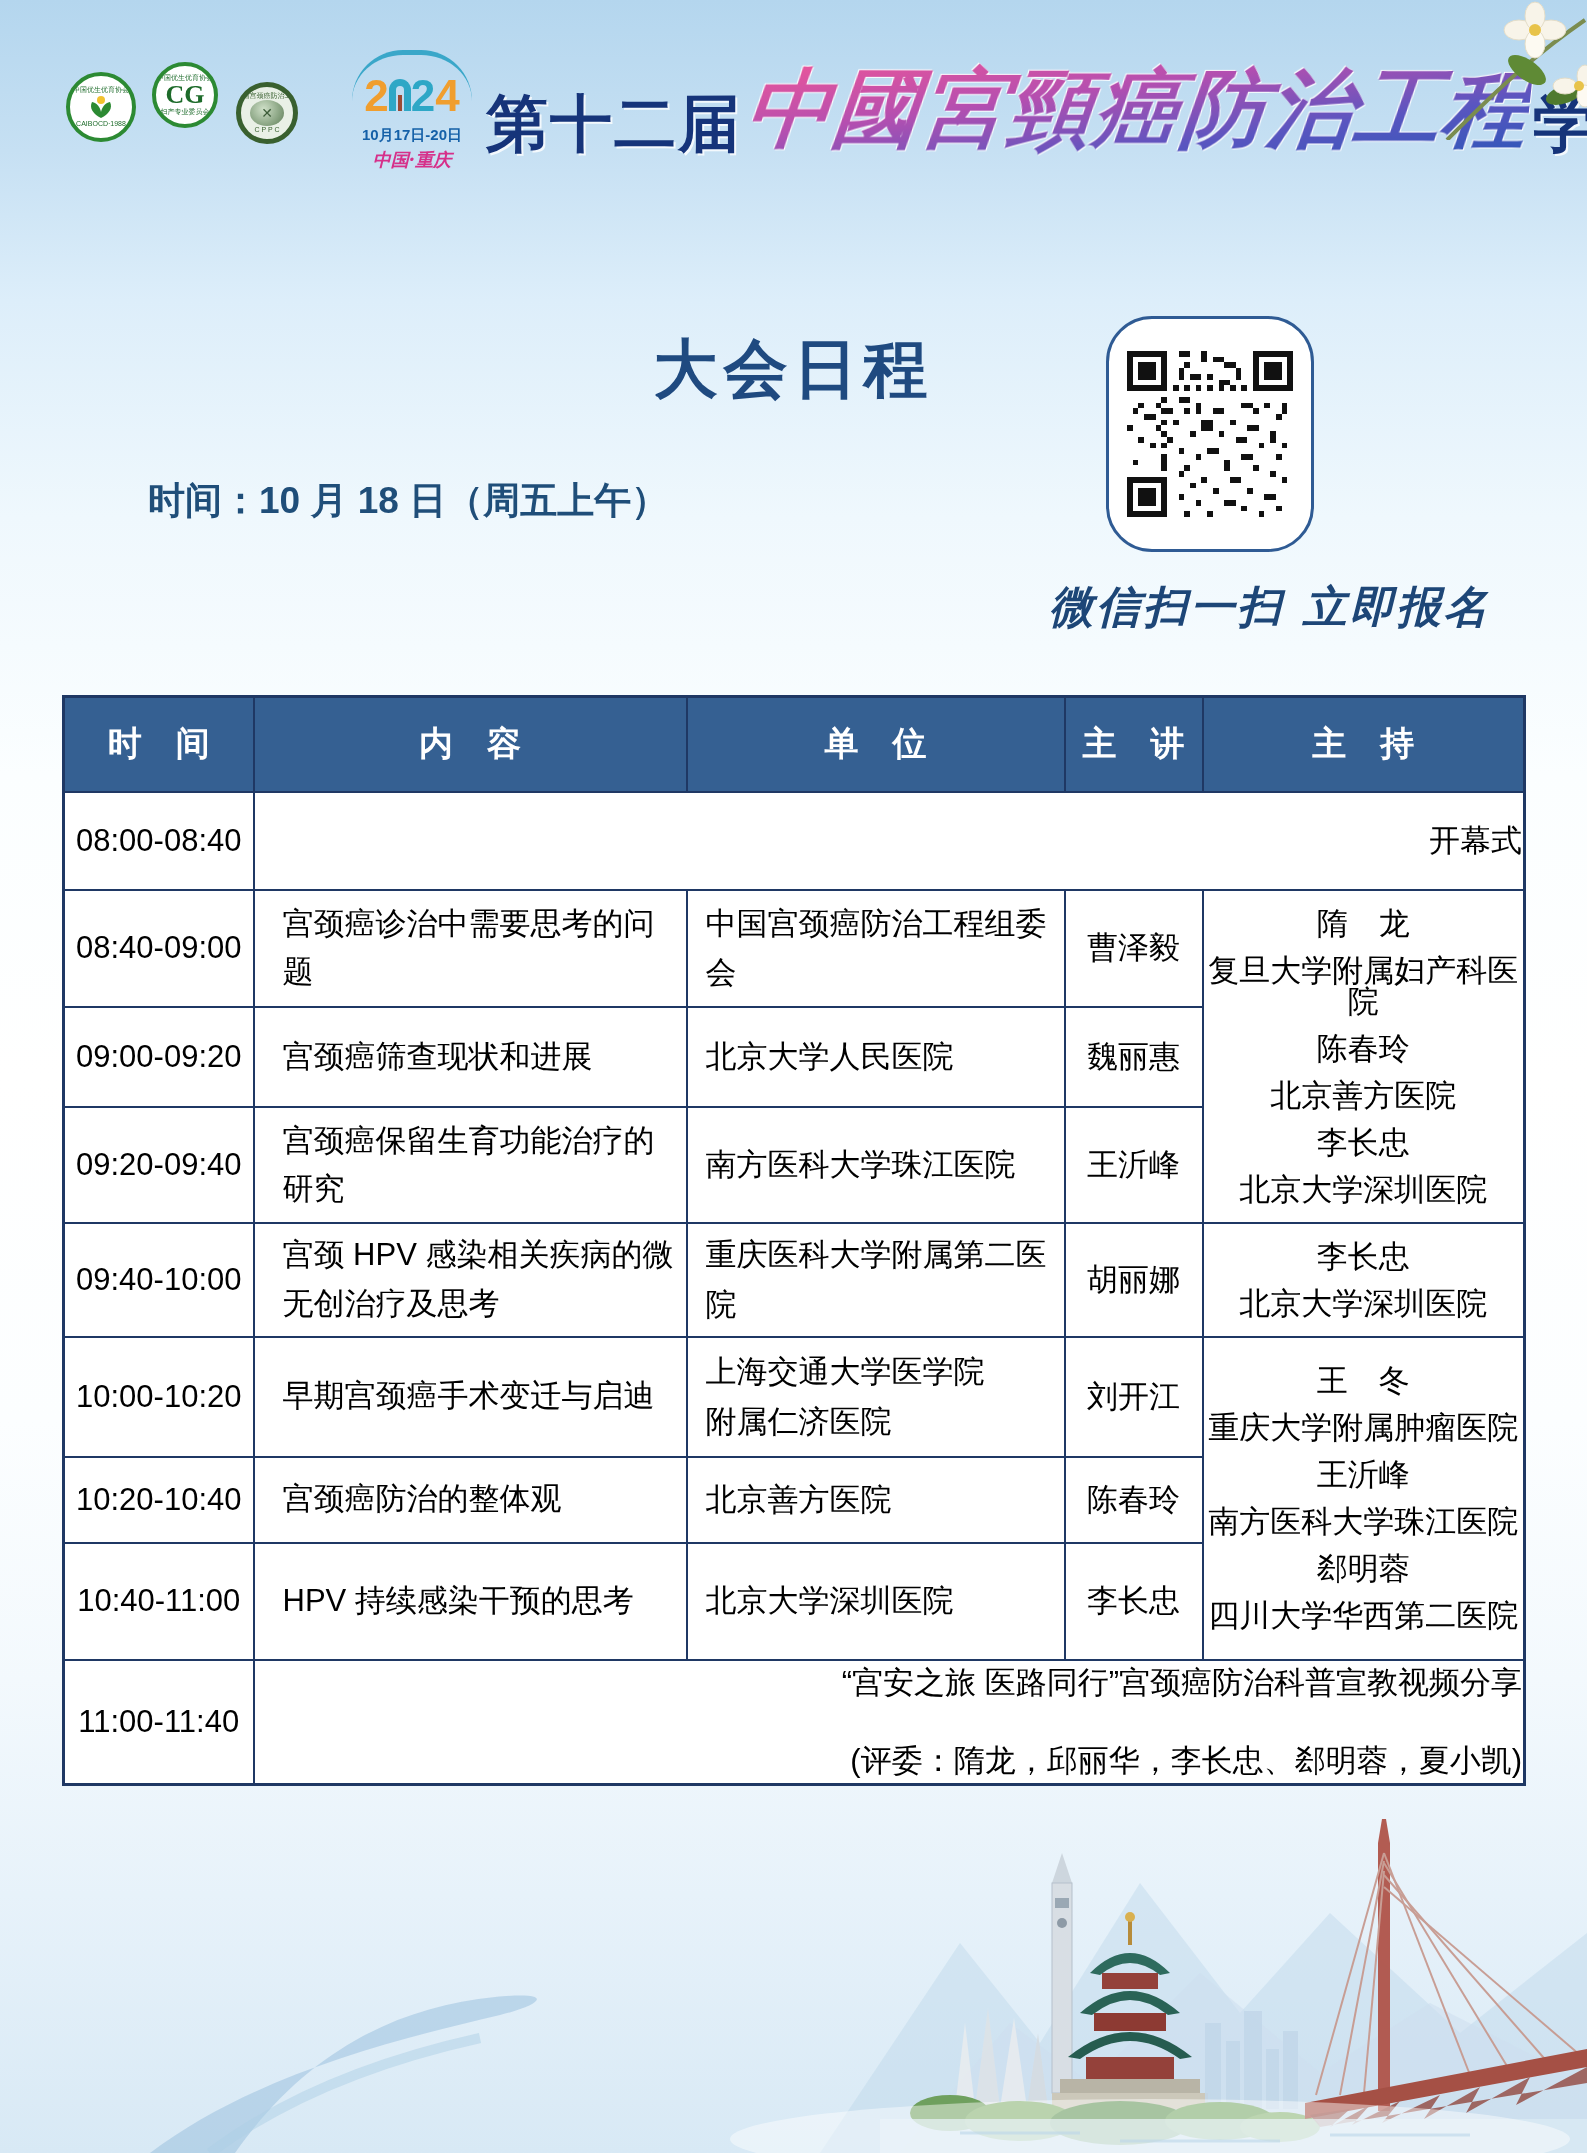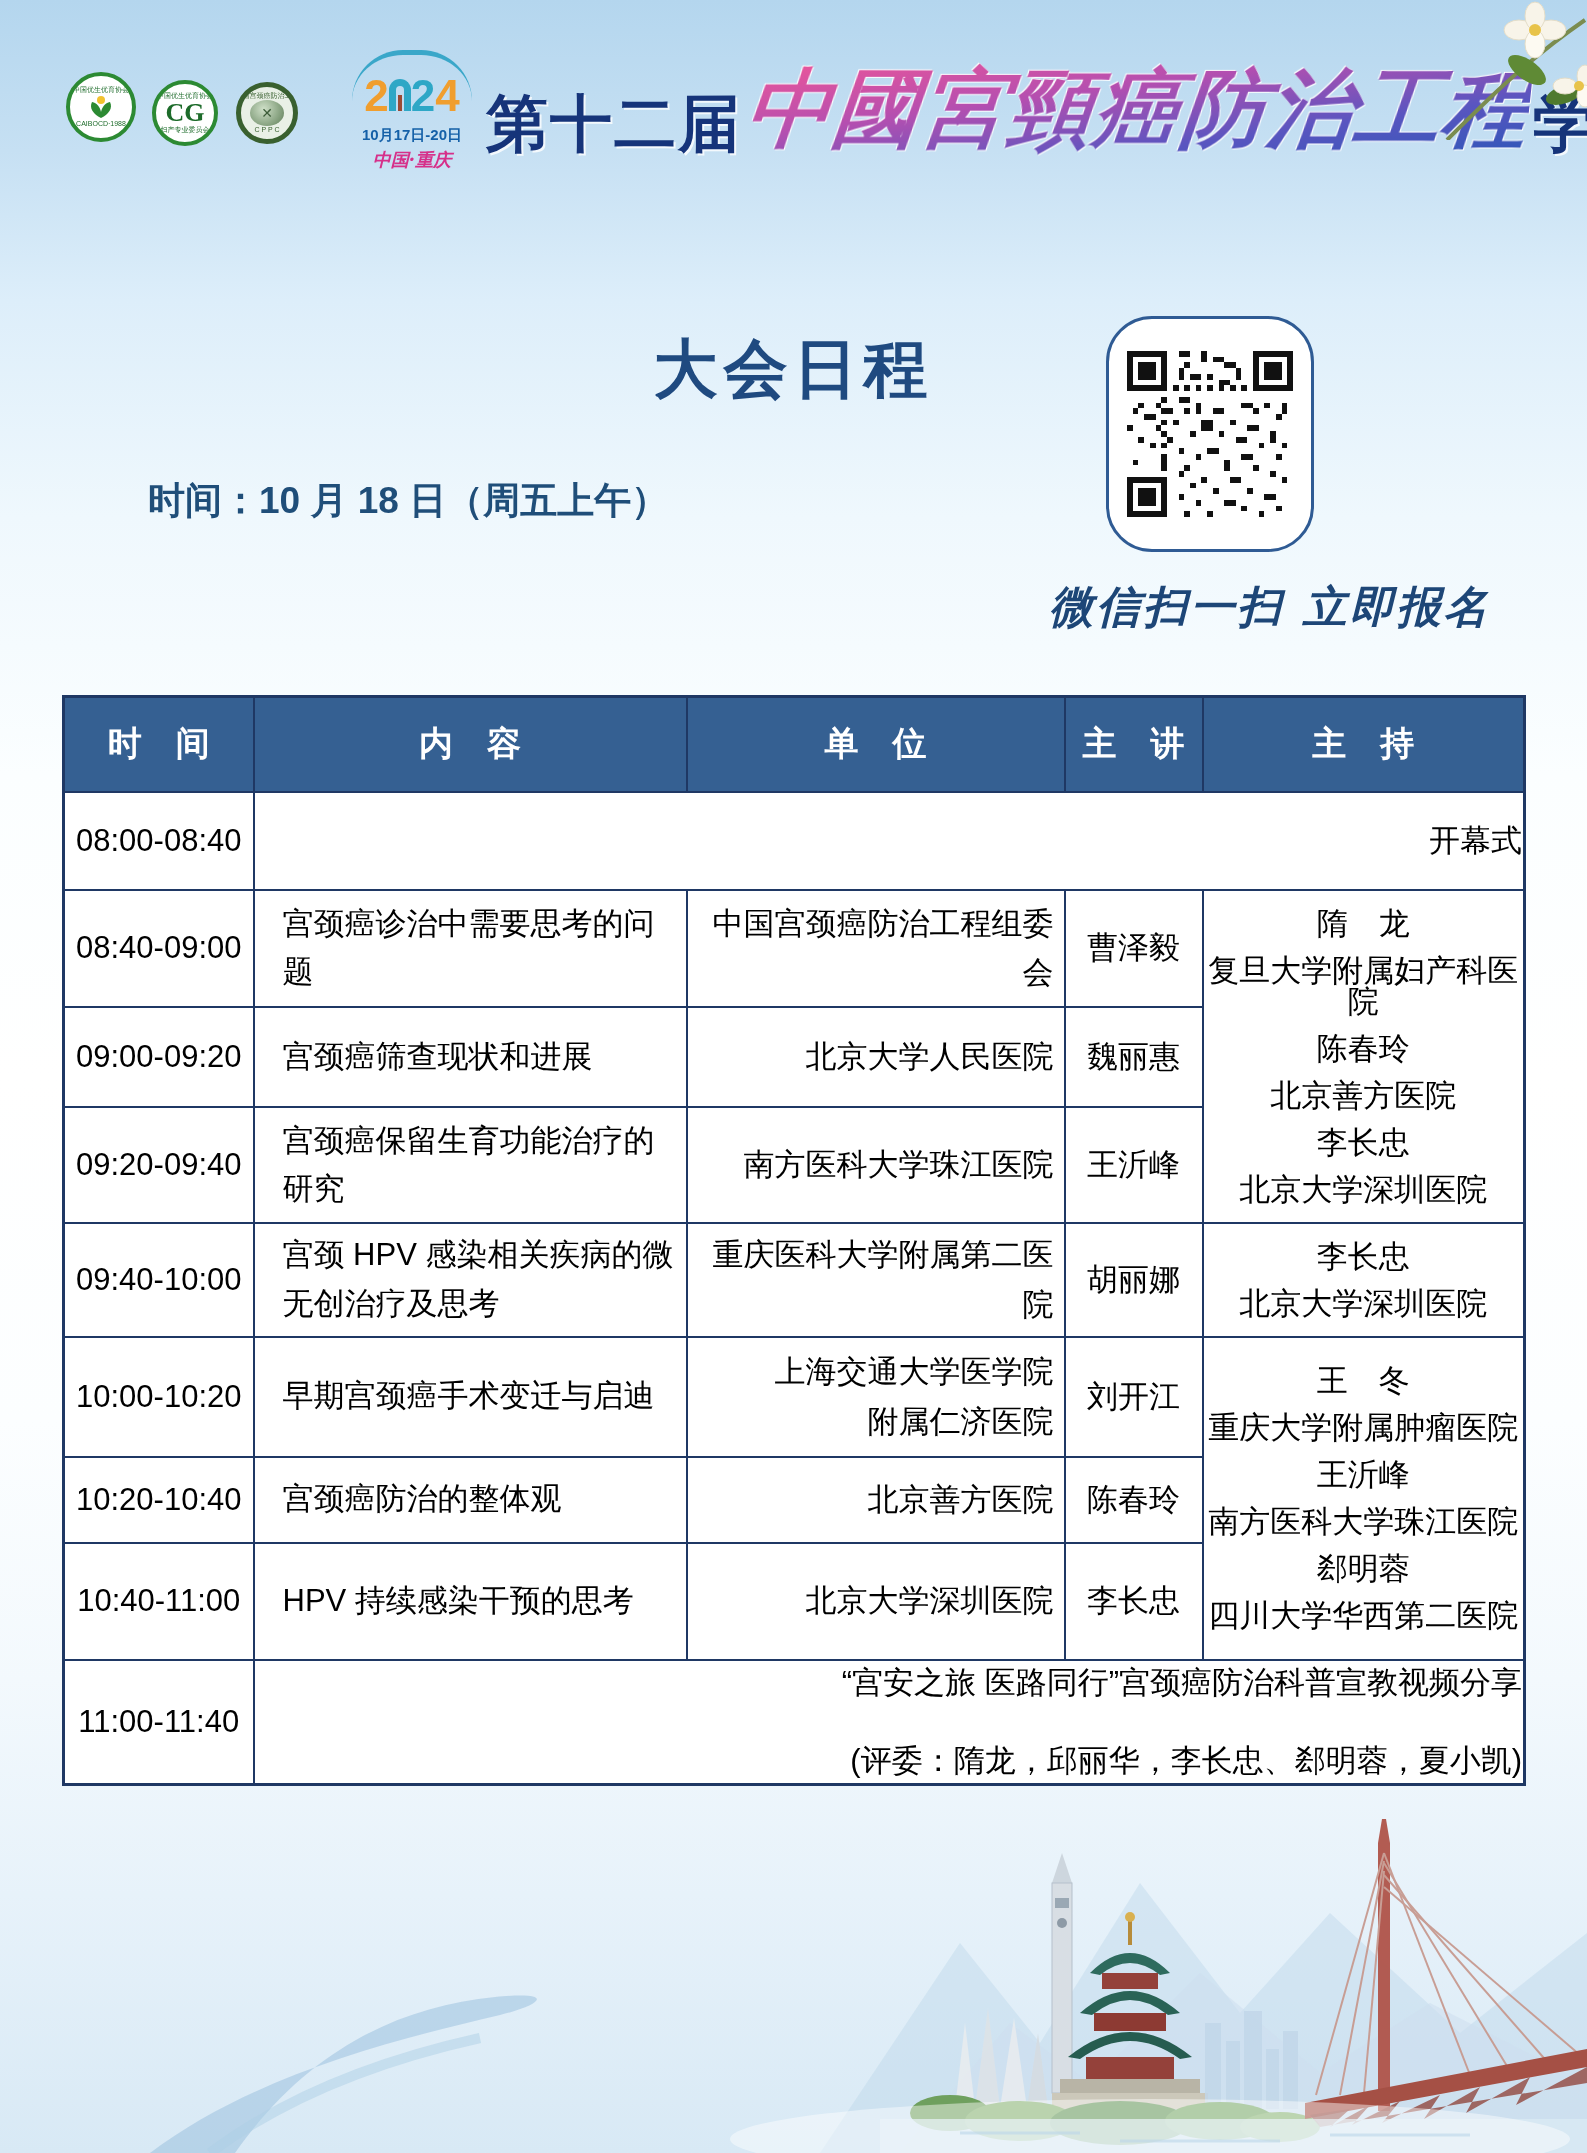--- a/index.html
+++ b/index.html
@@ -10,21 +10,21 @@
       linear-gradient(180deg,#b4d6ee 0%,#c6e0f3 7%,#ddeefa 14%,#eff8fd 24%,#fbfeff 36%,
                       #ffffff 50%,#fcfeff 66%,#f3f9fd 78%,#e7f2fa 88%,#d8e9f5 100%);
   }
   
   .banner{position:absolute;left:0;top:0;width:1587px;height:215px;}
   .logo{position:absolute;border-radius:50%;background:#fff;box-sizing:border-box;
         display:flex;flex-direction:column;align-items:center;justify-content:center;overflow:hidden;}
   .logo .micro{font-size:7px;color:#1d6b2a;line-height:8px;white-space:nowrap;}
   .logo-1{left:66px;top:72px;width:70px;height:70px;border:4px solid #2c8a33;}
   .logo-1 .plant{width:30px;height:26px;}
-  .logo-2{left:152px;top:80px;width:66px;height:66px;border:4px solid #2c8a33;justify-content:center;}
+  .logo-2{left:152px;top:62px;width:66px;height:66px;border:4px solid #2c8a33;justify-content:center;}
   .logo-2 .mono{font-family:"Liberation Serif","DejaVu Serif",serif;font-weight:bold;
                 font-size:26px;color:#1d6b2a;line-height:26px;}
   .logo-3{left:236px;top:82px;width:62px;height:62px;border:5px solid #39602f;background:#e9f0e6;}
   .logo-3 .orb{width:34px;height:26px;border-radius:50%;
                background:radial-gradient(circle at 40% 35%,#cfe0c8,#7f9b78 70%,#5d7a57);
                display:flex;align-items:center;justify-content:center;color:#3c5c38;font-size:14px;}
   .logo-3 .micro{color:#39602f;}
   
   .badge2024{position:absolute;left:344px;top:50px;width:136px;height:130px;text-align:center;}
   .badge2024 .arc{position:absolute;left:8px;top:0;width:120px;height:46px;
@@ -60,21 +60,21 @@
               font-family:"DejaVu Serif","Liberation Serif",serif;letter-spacing:3px;}
   
   .sched{position:absolute;left:62px;top:695px;width:1461px;border-collapse:collapse;table-layout:fixed;
          background:#fff;}
   .sched th,.sched td{border:2px solid #1f3864;vertical-align:middle;box-sizing:border-box;}
   .sched{border:3px solid #1f3864;}
   .sched th{background:#356092;color:#fff;font-size:34px;font-weight:bold;height:95px;text-align:center;}
   .sched td{font-size:31px;color:#000;}
   .c-time{text-align:center;font-size:31px;}
   .c-topic{text-align:left;padding:6px 10px 6px 28px;line-height:1.55;}
-  .c-unit{text-align:right;padding:6px 10px 6px 18px;line-height:1.6;}
+  .c-unit{text-align:left;padding:6px 10px 6px 18px;line-height:1.6;}
   .c-speaker{text-align:center;}
   .c-host{text-align:center;line-height:1.0;}
   .c-host div{margin:16px 0;}
   .c-center{text-align:right;}
   .closing-l1{margin-bottom:36px;padding-left:24px;}
   tr.h98 td{height:98px;} tr.h94 td{height:94px;} tr.h96 td{height:96px;}
   tr.h111 td{height:111px;} tr.h104 td{height:104px;} tr.h120 td{height:120px;}
   tr.h86 td{height:86px;} tr.h117 td{height:117px;}
   
   .flower{position:absolute;right:0;top:0;}

